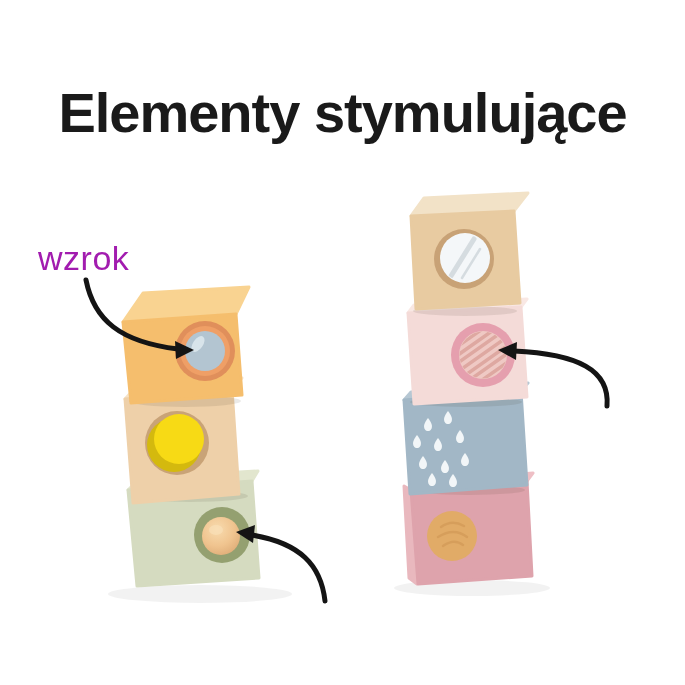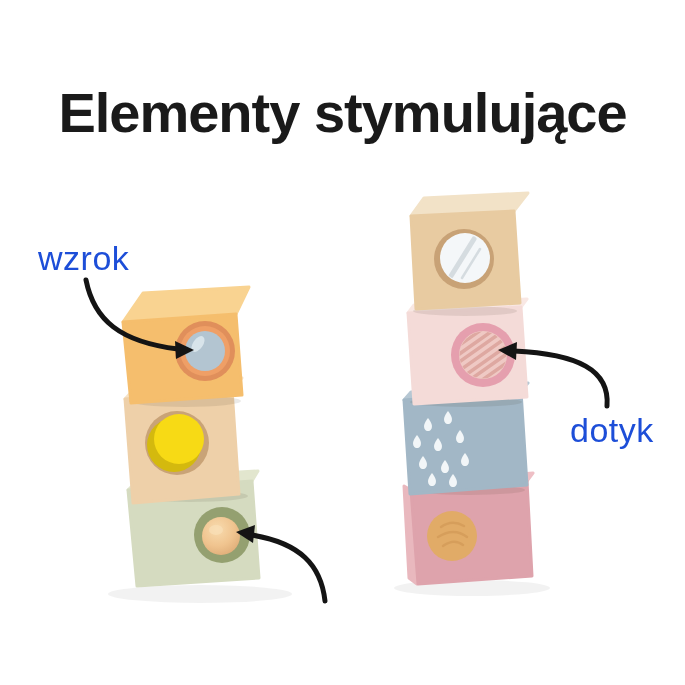--- a/index.html
+++ b/index.html
@@ -17,21 +17,21 @@
     text-align:center;
     font-size:56px;
     font-weight:bold;
     letter-spacing:-1px;
     color:#1a1a1a;
     line-height:1.05;
   }
   .callout{
     position:absolute;
     font-size:34px;
-    color:#1d4ed8;
+    color:#a21caf;
     line-height:1.05;
     letter-spacing:0.5px;
     white-space:nowrap;
   }
   .callout.wzrok{left:38px;top:221px;}
   .callout.dotyk{left:570px;top:393px;}
   .callout.sluch{left:284px;top:585px;}
   svg{position:absolute;left:0;top:0;}
 </style>
 </head>
@@ -157,15 +157,14 @@
 
       <path d="M 607,386 C 610,350 578,334 514,331" stroke-width="5" stroke="#141414"></path>
       <polygon points="498,330 517,322 516,340" stroke="none" fill="#141414"></polygon>
 
       <path d="M 325,581 C 321,545 300,523 252,515" stroke-width="5" stroke="#141414"></path>
       <polygon points="236,512 255,505 253,523" stroke="none" fill="#141414"></polygon>
     </g>
   </svg>
 
   <div class="callout wzrok">wzrok</div>
-  <div class="callout dotyk">dotyk</div>
 
 </div>
 
 </body></html>

